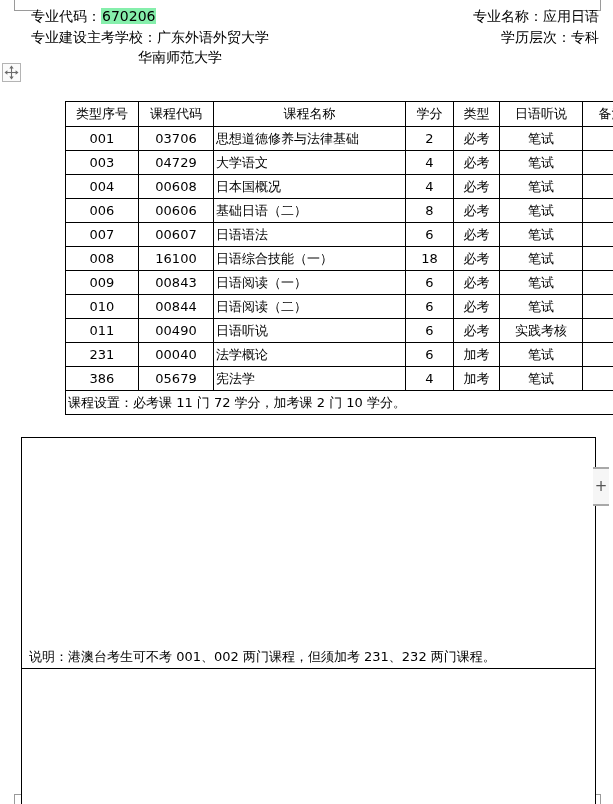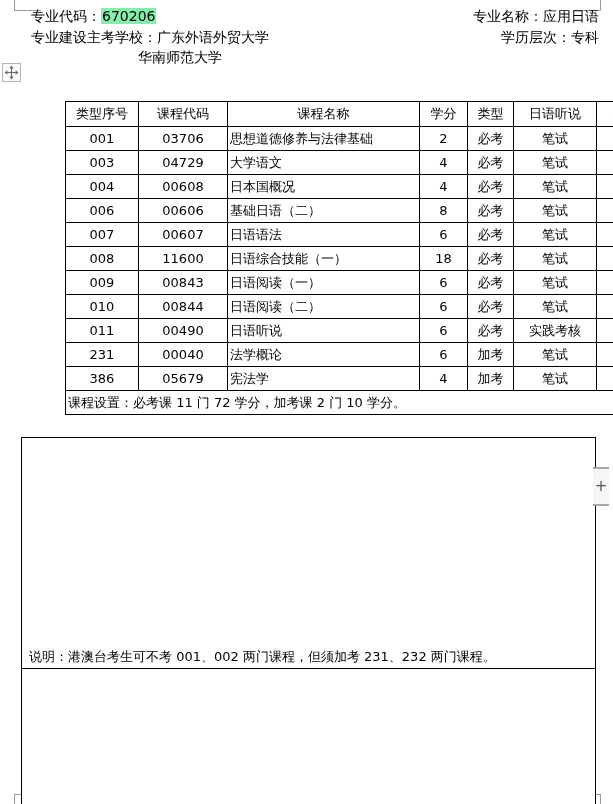--- a/index.html
+++ b/index.html
@@ -107,21 +107,21 @@
   table.course thead th {
     height: 25px;
     text-align: center;
   }
   table.course tbody td {
     height: 24px;
   }
   tr.tall td { height: 47px; }
 
   .c-seq   { width: 73px;  text-align: center; }
-  .c-code  { width: 89px;  text-align: center; }
+  .c-code  { width: 75px;  text-align: center; }
   .c-name  { width: 192px; text-align: left; padding-left: 7px; }
   .c-cred  { width: 48px;  text-align: center; }
   .c-type  { width: 46px;  text-align: center; }
   .c-exam  { width: 83px;  text-align: center; }
   .c-note  { width: 58px;  text-align: center; }
 
   .name-multi {
     line-height: 21px;
     padding-left: 7px;
   }
@@ -262,21 +262,21 @@
           <td class="c-seq">007</td>
           <td class="c-code">00607</td>
           <td class="c-name">日语语法</td>
           <td class="c-cred">6</td>
           <td class="c-type">必考</td>
           <td class="c-exam">笔试</td>
           <td class="c-note"></td>
         </tr>
         <tr>
           <td class="c-seq">008</td>
-          <td class="c-code">11600</td>
+          <td class="c-code">16100</td>
           <td class="c-name">日语综合技能（一）</td>
           <td class="c-cred">18</td>
           <td class="c-type">必考</td>
           <td class="c-exam">笔试</td>
           <td class="c-note"></td>
         </tr>
         <tr>
           <td class="c-seq">009</td>
           <td class="c-code">00843</td>
           <td class="c-name">日语阅读（一）</td>

